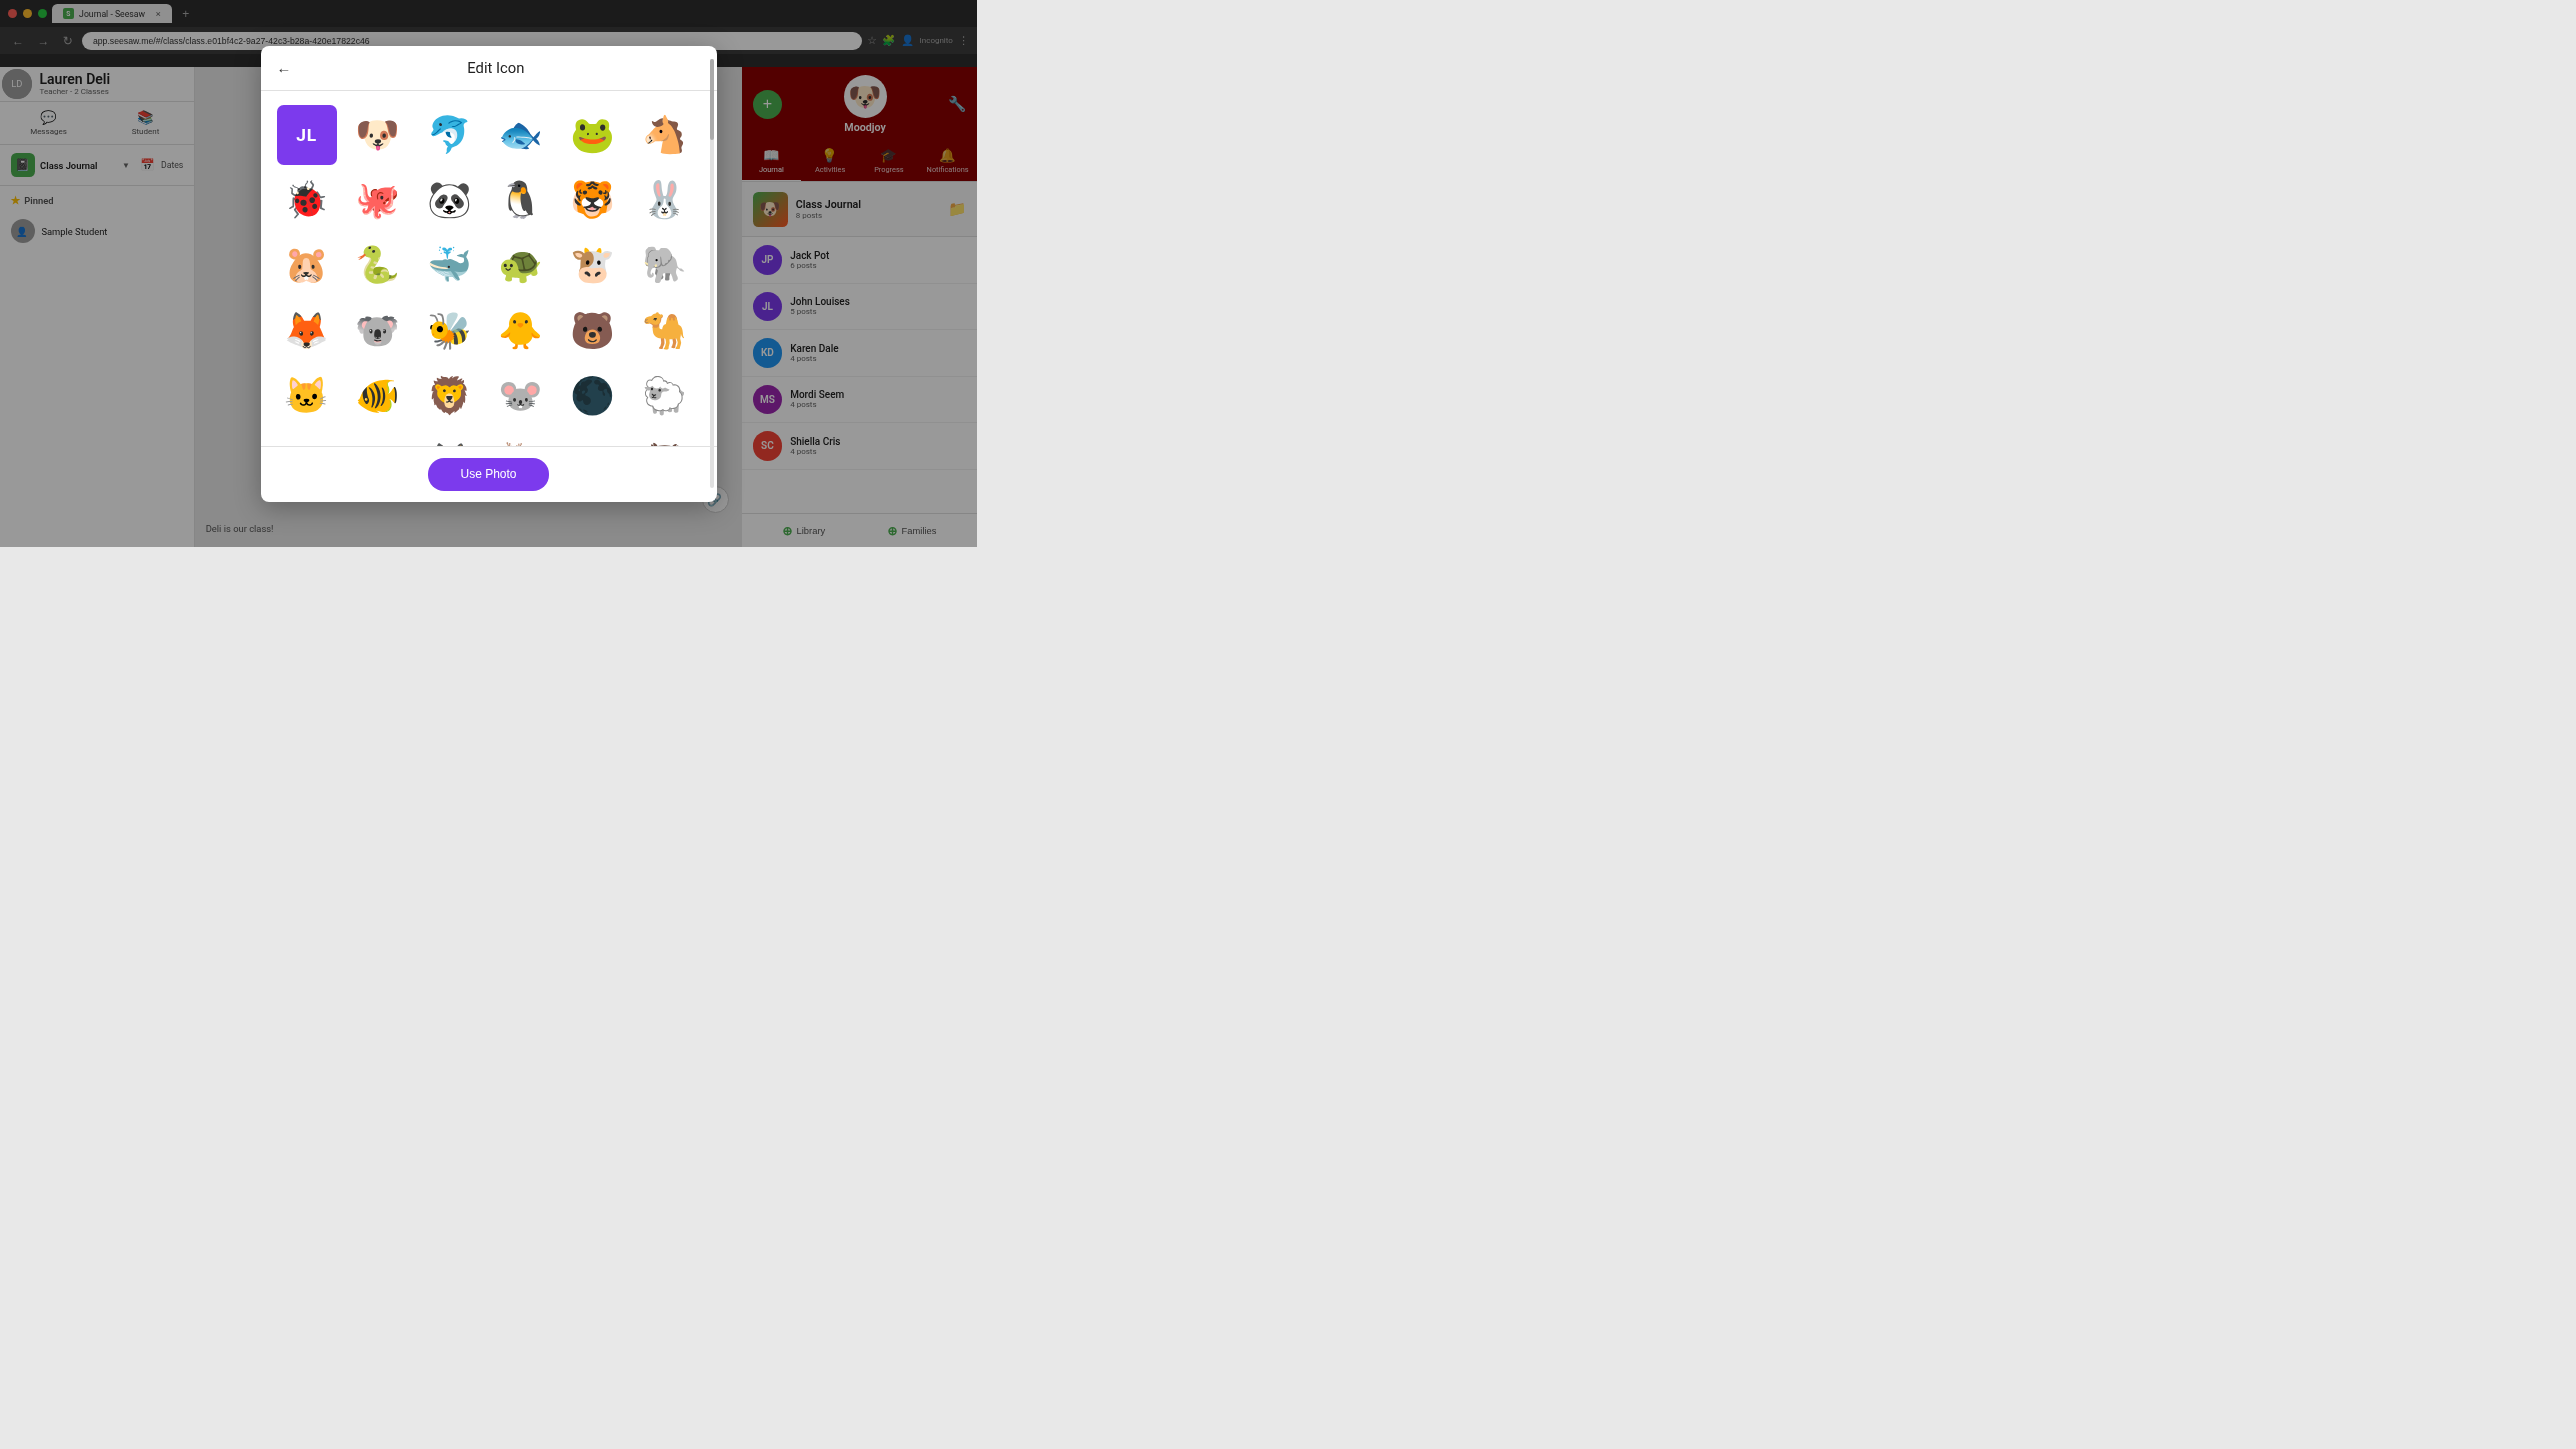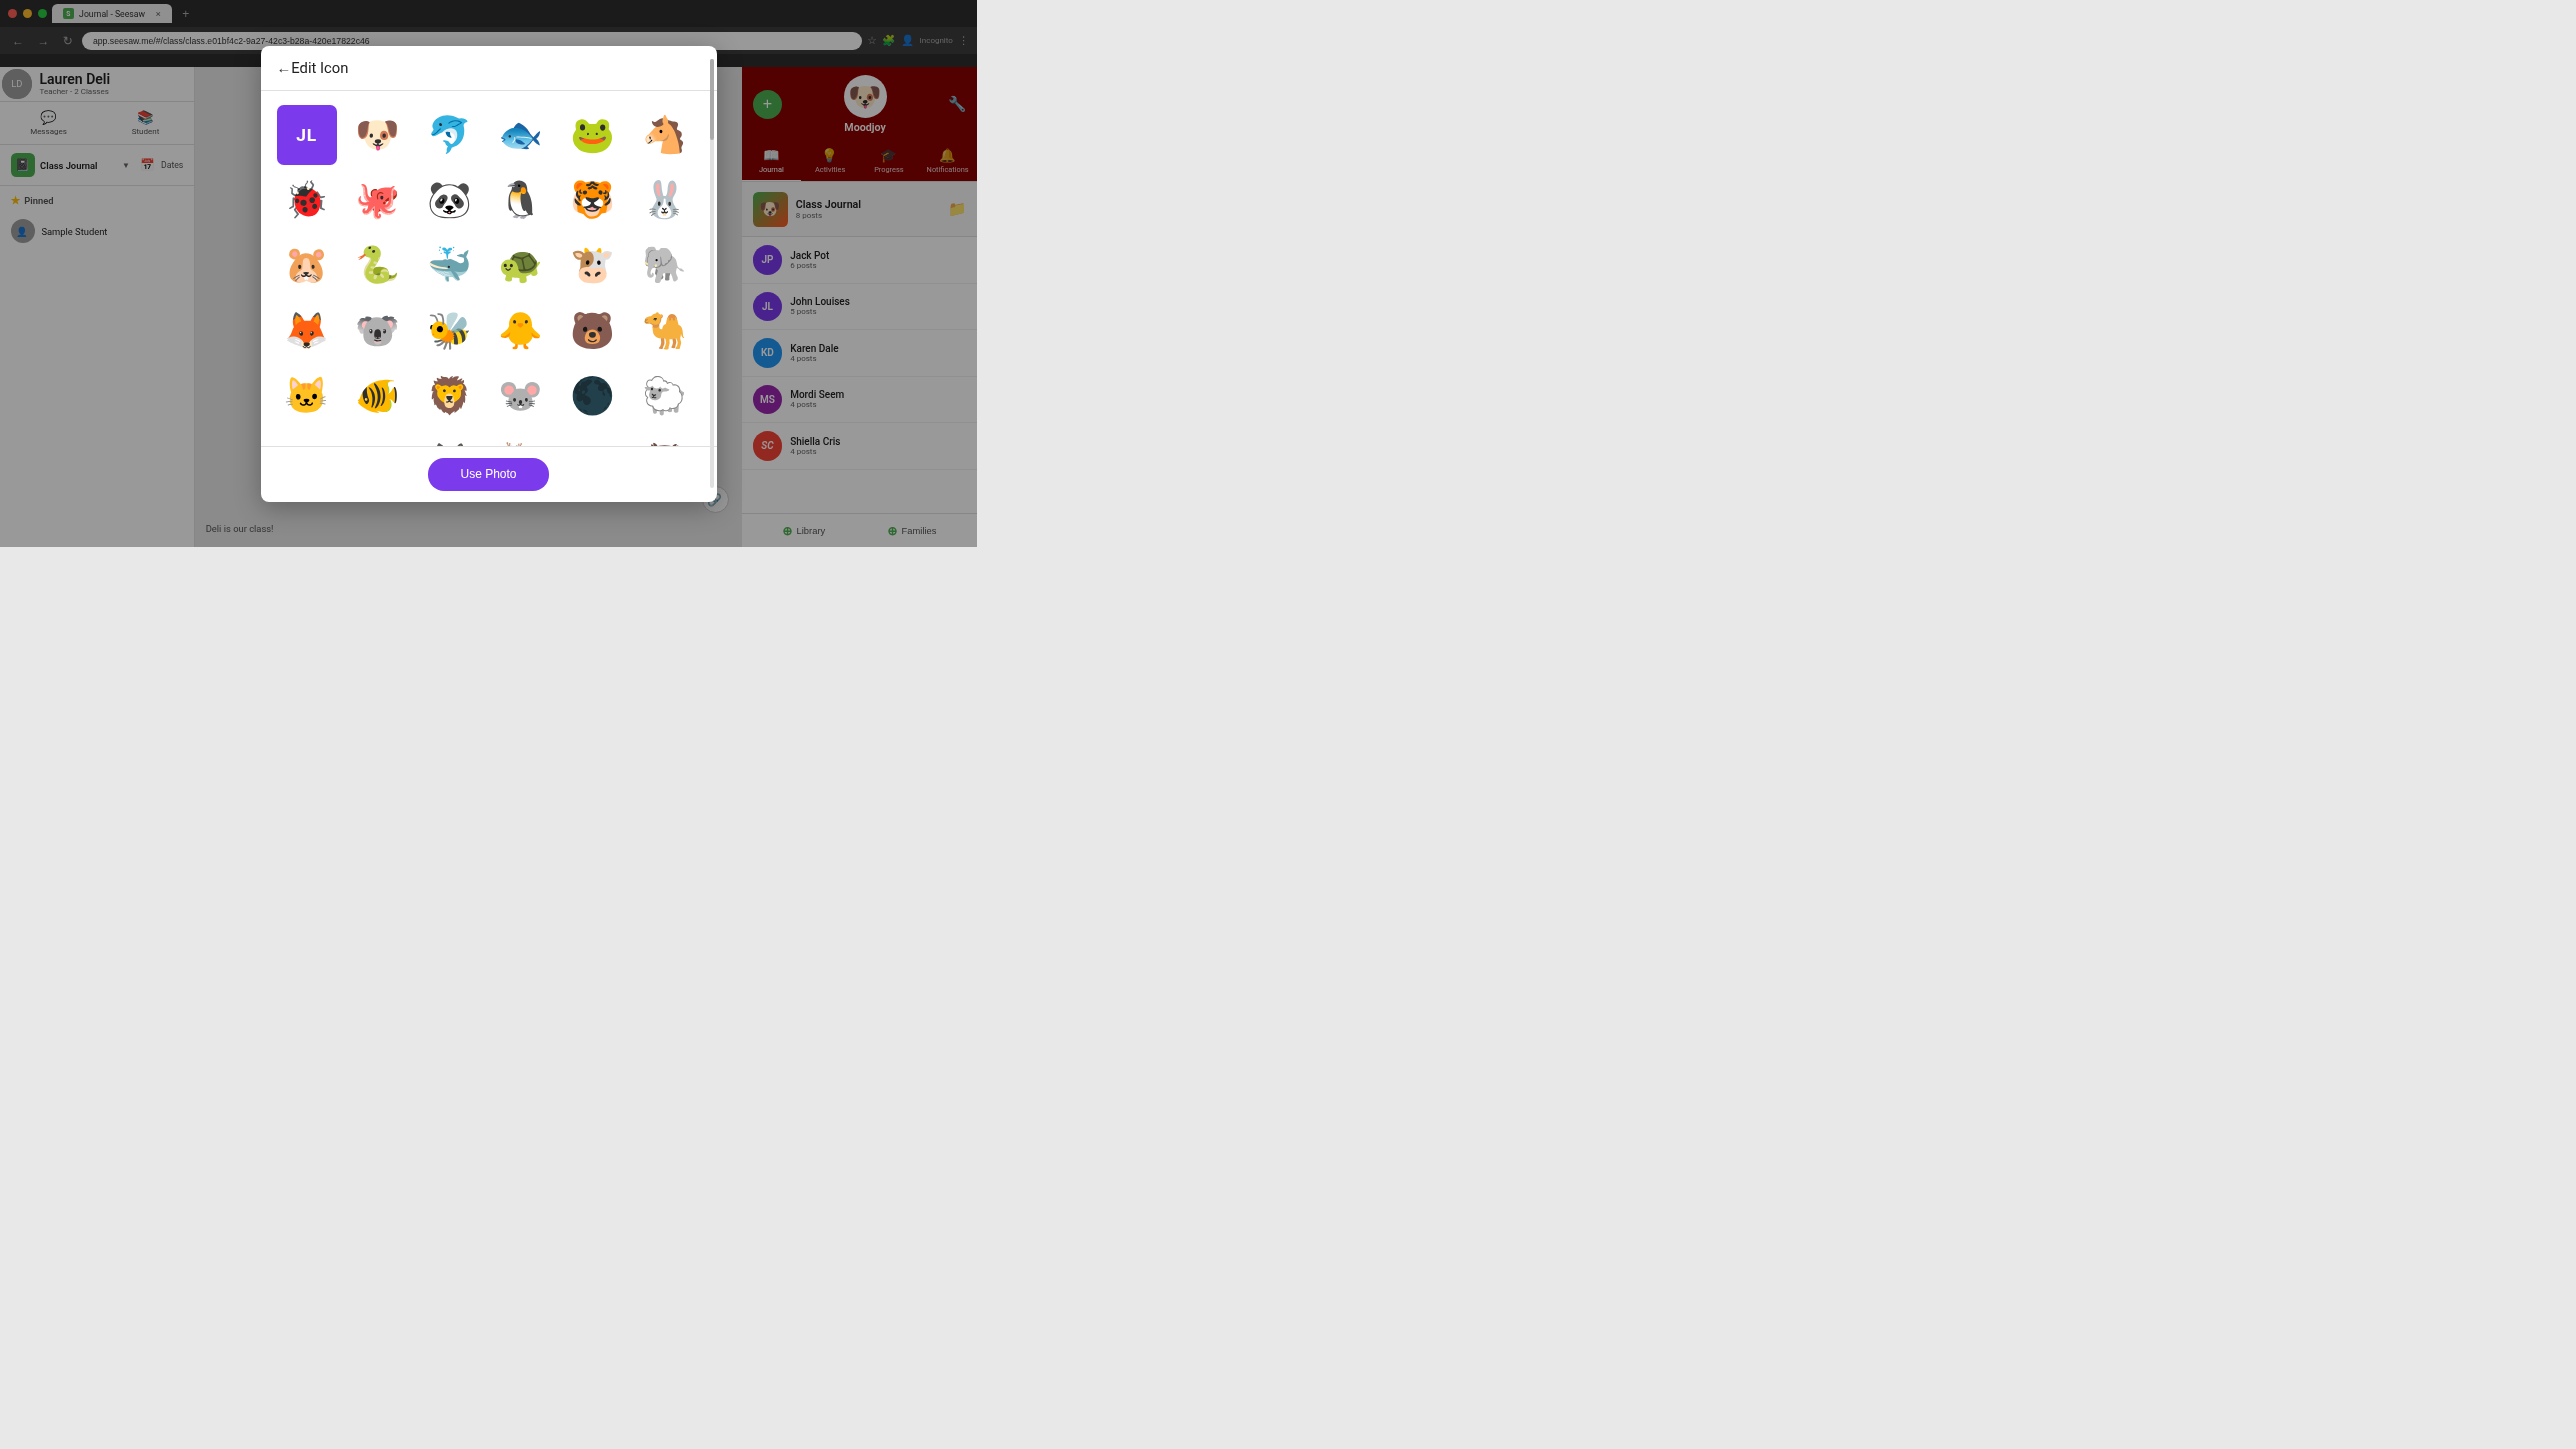--- a/index.html
+++ b/index.html
@@ -356,21 +356,21 @@
       align-items: center;
       padding: 13.4px 16px;
       border-bottom: 0.7px solid #e0e0e0;
       position: relative;
     }
     .modal-back {
       background: none; border: none;
       font-size: 14.8px; color: #333; cursor: pointer;
     }
     .modal-title {
-      flex: 1; text-align: left;
+      flex: 1; text-align: center;
       font-size: 14.8px; font-weight: 400; color: #222;
     }
 
     .modal-body {
       flex: 1;
       overflow-y: auto;
       padding: 13.4px 16px;
     }
 
     .icon-grid {
@@ -575,21 +575,21 @@
         </div>
       </div>
       <div class="student-list-item">
         <div class="sl-avatar" style="background:#9C27B0;">MS</div>
         <div>
           <div class="sl-name">Mordi Seem</div>
           <div class="sl-posts">4 posts</div>
         </div>
       </div>
       <div class="student-list-item">
-        <div class="sl-avatar" style="background:#F44336;font-style:italic;">SC</div>
+        <div class="sl-avatar" style="background:#F44336;">SC</div>
         <div>
           <div class="sl-name">Shiella Cris</div>
           <div class="sl-posts">4 posts</div>
         </div>
       </div>
     </div>
 
     <div class="sidebar-footer">
       <button class="footer-btn">
         <span class="plus">⊕</span>

